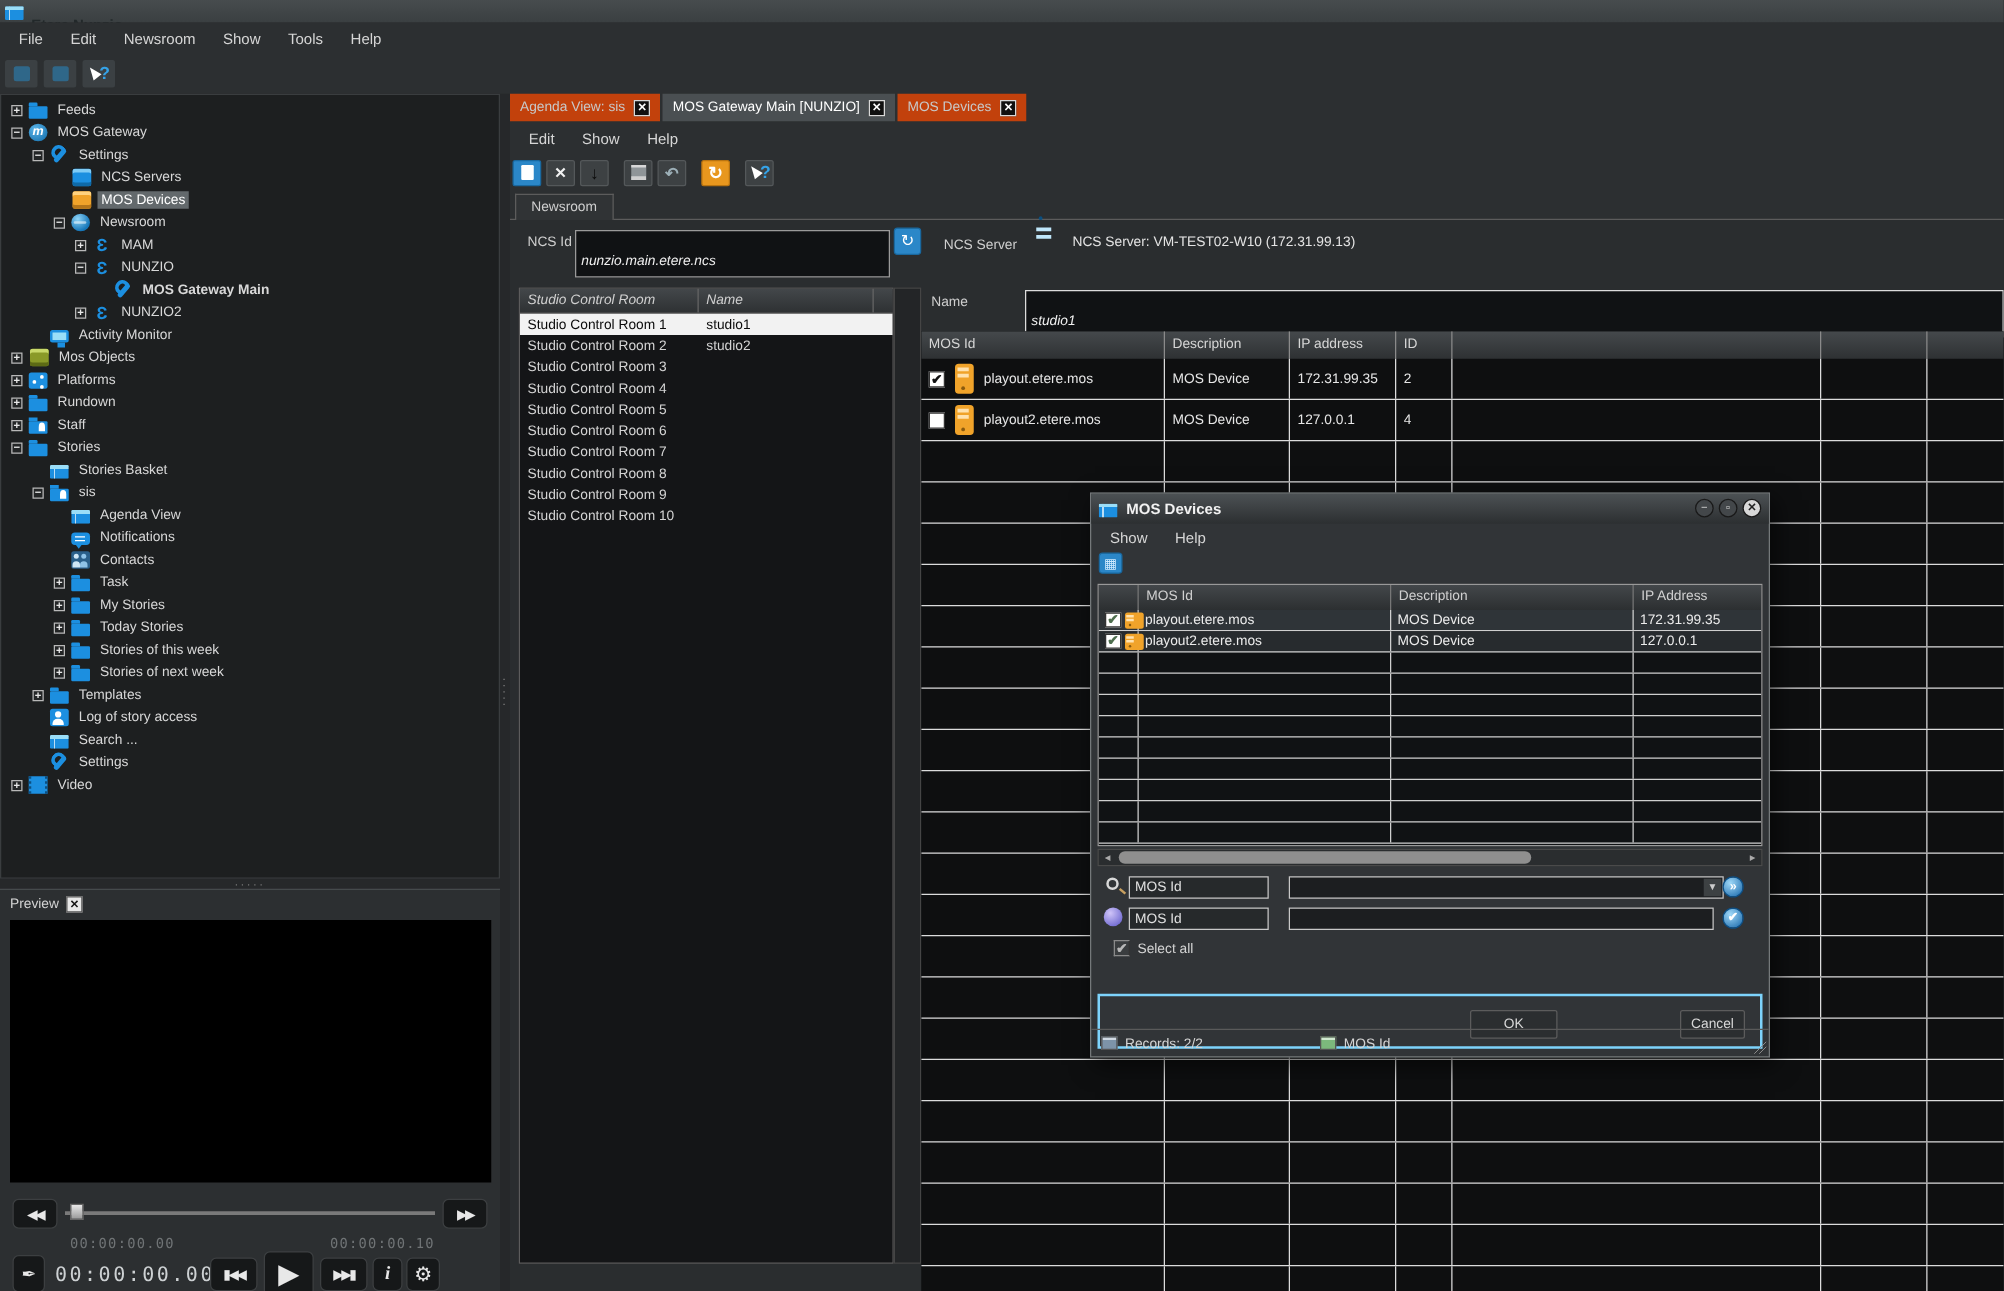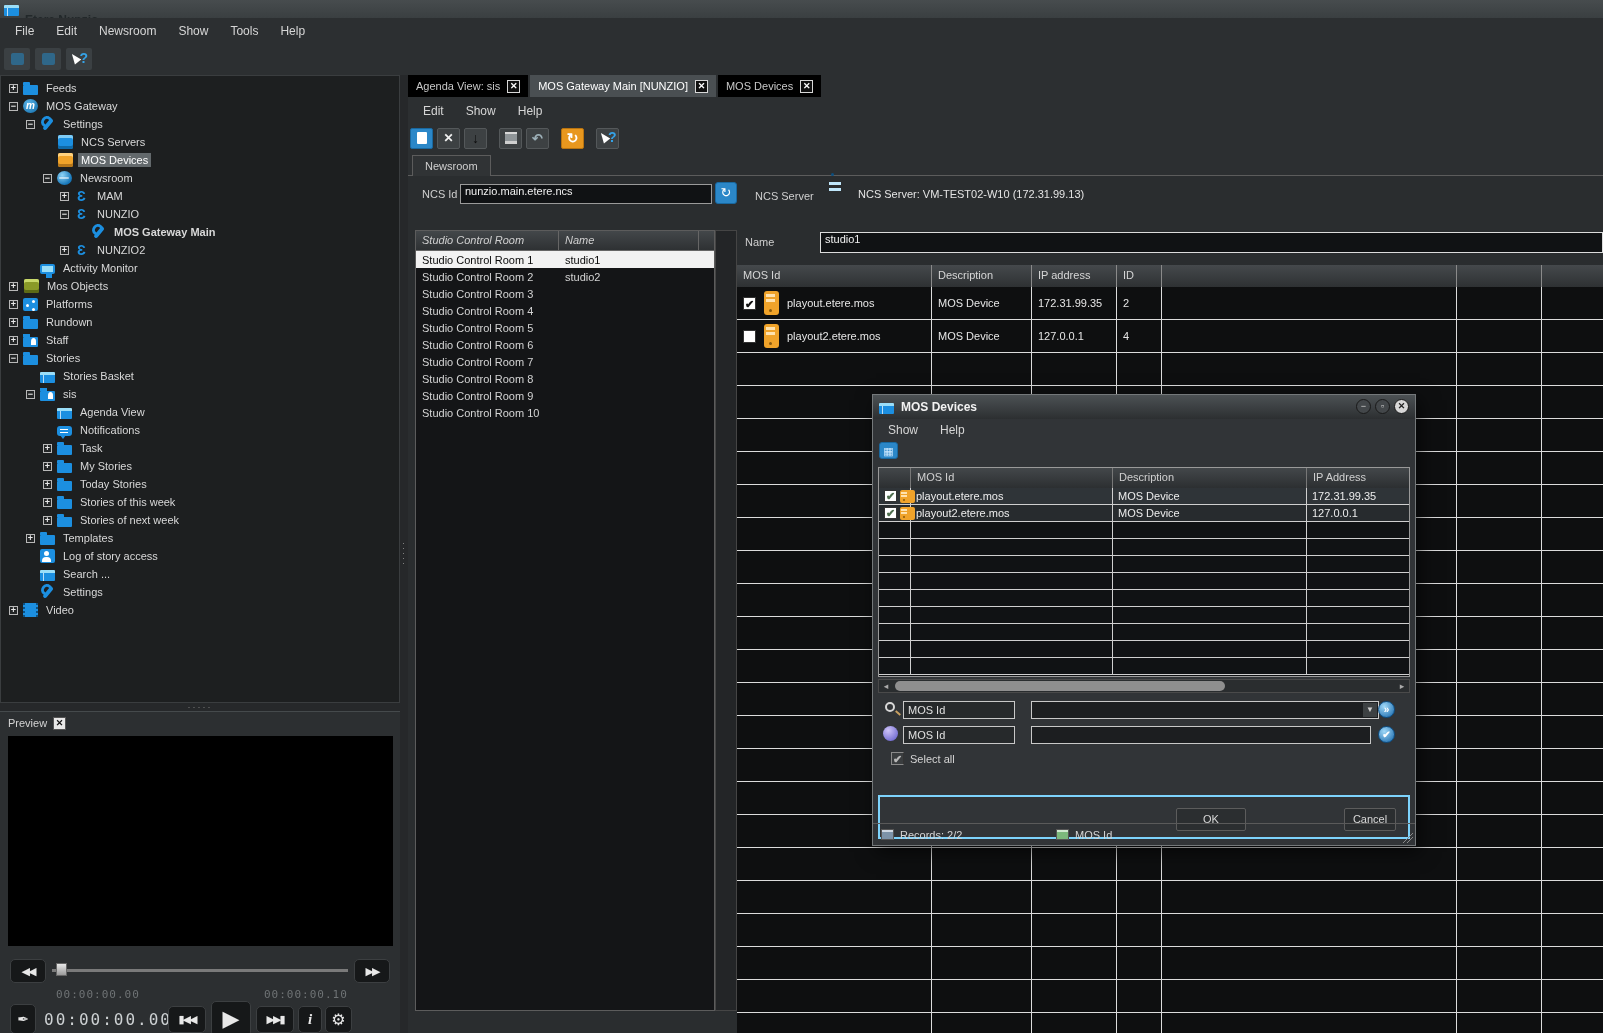--- a/index.html
+++ b/index.html
@@ -89,41 +89,41 @@
   .vbtn{position:absolute;background:#161819;border:1px solid #3c3f41;border-radius:5px;color:#e8e8e8;
     display:flex;align-items:center;justify-content:center;font-size:11px;letter-spacing:-2px;}
   #slider-track{position:absolute;left:52px;top:257px;width:296px;height:3px;background:#7a7a7a;}
   #slider-thumb{position:absolute;left:56px;top:251px;width:11px;height:13px;background:linear-gradient(#e8e8e8,#9a9a9a);border:1px solid #666;}
   .tc{font-family:"DejaVu Sans Mono",monospace;color:#6f7375;letter-spacing:1px;font-size:11px;}
   #tc-current{font-size:16px;color:#cdd1d3;letter-spacing:2px;}
 
   
   #main-area{left:408px;top:75px;width:1195px;height:958px;}
   #main-tabs{position:absolute;left:0;top:0;height:22px;display:flex;gap:2px;}
-  .mtab{display:flex;align-items:center;gap:7px;padding:0 8px;background:#000000;color:#c8c8c8;font-size:11px;height:22px;}
+  .mtab{display:flex;align-items:center;gap:7px;padding:0 8px;background:#c2410c;color:#c8c8c8;font-size:11px;height:22px;}
   .mtab.active{background:#4a4f52;color:#fff;}
   #main-menubar{position:absolute;left:0;top:24px;height:24px;display:flex;align-items:center;padding-left:4px;}
   #main-toolbar{position:absolute;left:2px;top:48px;height:30px;display:flex;align-items:center;gap:4px;}
   .mbtn{width:23px;height:21px;border-radius:2px;display:flex;align-items:center;justify-content:center;
     border:1px solid #54585a;background:#3d4143;font-weight:bold;}
   .mbtn.blue{background:#2b87c8;border-color:#19689f;}
   .mbtn .page{width:10px;height:12px;background:#fff;border-radius:1px;}
   .mbtn.del{color:#f2f2f2;font-size:12px;}
   .mbtn.dl{color:#0d0d0d;font-size:14px;}
   .mbtn .floppy{width:12px;height:12px;background:#8f9598;box-shadow:inset 0 2px 0 #d8d8d8,inset 0 -3px 0 #cfcfcf;}
   .mbtn.undo{color:#9db0b8;font-size:13px;}
   .mbtn.refresh{background:#e8971e;border-color:#b87310;color:#fff;font-size:14px;}
   .gap6{width:4px;}
 
   #newsroom-tab{position:absolute;left:4px;top:80px;height:21px;padding:0 12px;background:#303335;
     border:1px solid #5c5c5c;border-bottom:none;display:flex;align-items:center;color:#cfcfcf;z-index:2;}
   #content{position:absolute;left:0;top:100px;right:0;bottom:0;background:#2a2d2f;border-top:1px solid #5c5c5c;}
 
   .flabel{color:#cfcfcf;font-size:11px;}
-  .field{background:#101214;border:1px solid #9a9a9a;color:#f0f0f0;padding:0 4px;font-size:11px;}
+  .field{background:#101214;border:1px solid #9a9a9a;color:#f0f0f0;padding:18px 4px;font-size:11px;font-style:italic;}
 
   #ncs-sync-btn{position:absolute;left:307px;top:6px;width:22px;height:22px;background:#2b87c8;border:1px solid #19689f;
     border-radius:3px;color:#fff;text-align:center;line-height:20px;font-size:13px;}
   .big-server{width:22px;height:26px;background:#1c8fe0;border-radius:3px;position:relative;}
   .big-server::before{content:"";position:absolute;left:3px;top:3px;width:12px;height:3px;background:#bfe6fa;box-shadow:0 6px 0 #bfe6fa;}
   .big-server::after{content:"";position:absolute;left:5px;bottom:3px;width:3px;height:3px;background:#0b4f80;border-radius:50%;}
 
   
   #rooms-pane{position:absolute;left:7px;top:54px;width:300px;bottom:22px;background:#141517;border:1px solid #5c5c5c;}
   #rooms-header{display:flex;height:20px;background:linear-gradient(#43474a,#2e3133);border-bottom:1px solid #666;font-style:italic;}
@@ -330,20 +330,25 @@
         <span class="exp none"></span>
         <span class="ti ti-grid"></span>
         <span class="tree-label">Agenda View</span>
       </div>
       <div class="tree-row" style="padding-left: 42px;">
         <span class="exp none"></span>
         <span class="ti ti-chat"></span>
         <span class="tree-label">Notifications</span>
       </div>
       <div class="tree-row" style="padding-left: 42px;">
+        <span class="exp none"></span>
+        <span class="ti ti-people"></span>
+        <span class="tree-label">Contacts</span>
+      </div>
+      <div class="tree-row" style="padding-left: 42px;">
         <span class="exp">+</span>
         <span class="ti ti-folder"></span>
         <span class="tree-label">Task</span>
       </div>
       <div class="tree-row" style="padding-left: 42px;">
         <span class="exp">+</span>
         <span class="ti ti-folder"></span>
         <span class="tree-label">My Stories</span>
       </div>
       <div class="tree-row" style="padding-left: 42px;">

